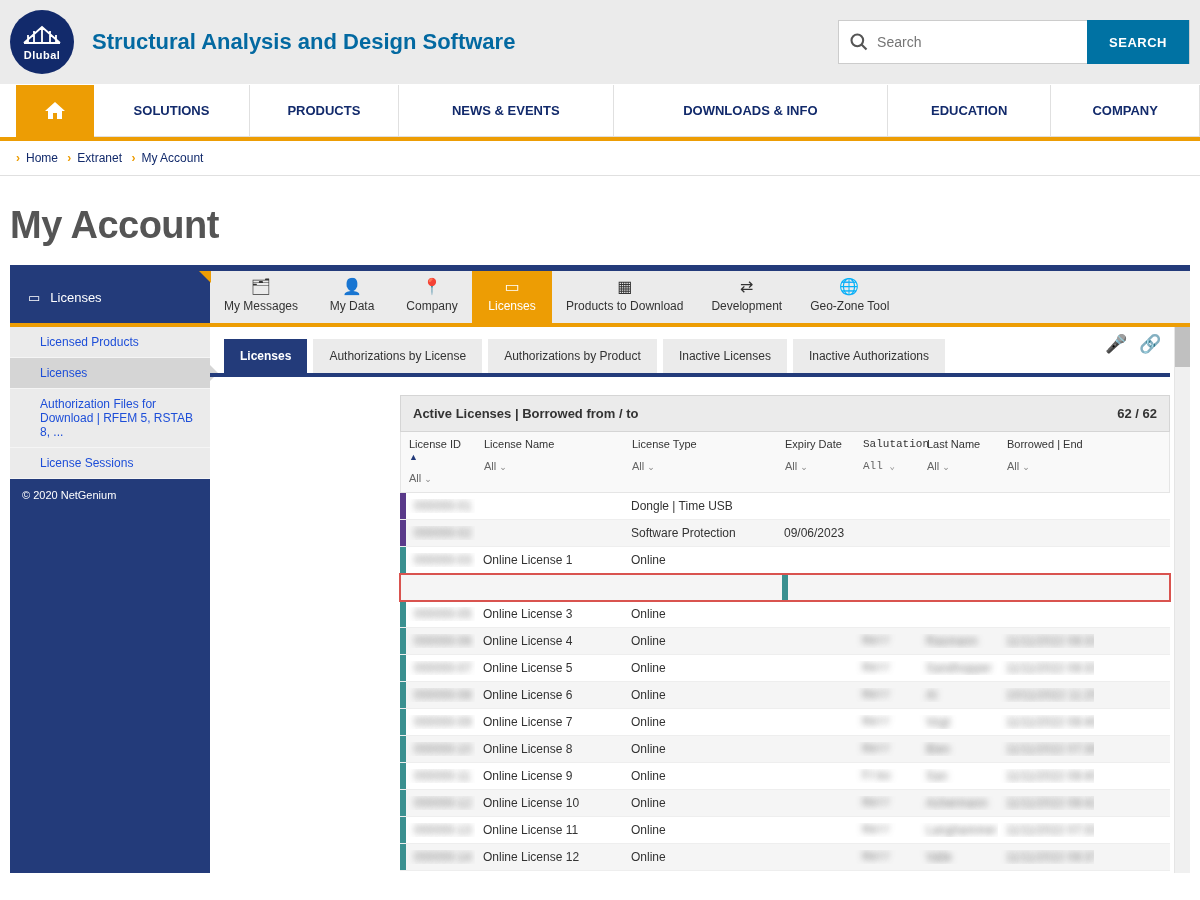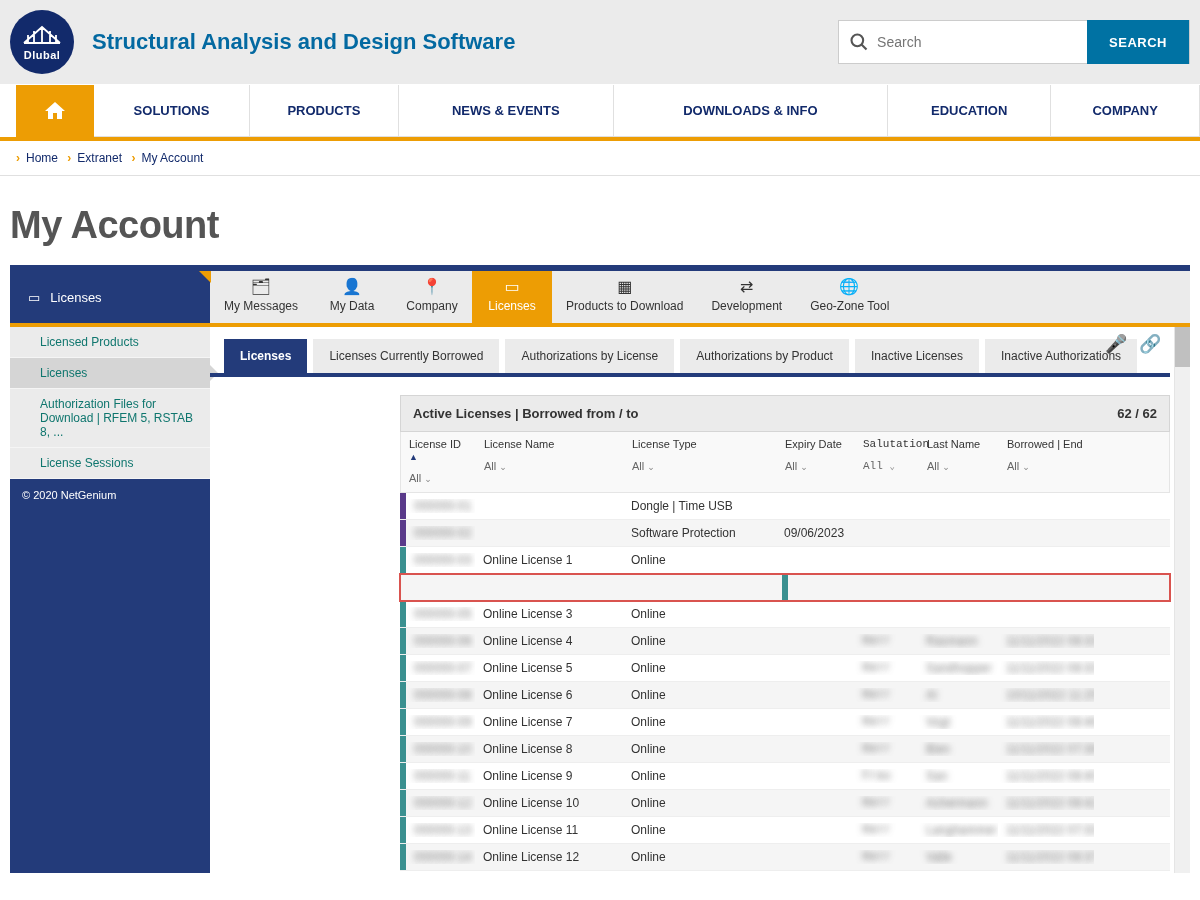--- a/index.html
+++ b/index.html
@@ -39,21 +39,21 @@
   .account-tablist { display:flex; }
   .acct-tab { padding: 6px 14px 10px 14px; text-align:center; font-size:12px; color:#333; cursor:pointer; display:flex; flex-direction:column; align-items:center; gap:4px; min-width:80px;}
   .acct-tab.active { background:#ED9D04; color:#fff; }
   .acct-tab .ticon { width:20px; height:18px; display:flex; align-items:center; justify-content:center; font-size:16px;}
   .account-underline { height:4px; background:#ED9D04; margin:0 10px;}
   
   
   .content-wrap { display:flex; margin:0 10px; }
   .sidebar { width:200px; background:#233B7A; flex-shrink:0; }
   .sidebar-menu { background:#ebebeb; }
-  .sidebar-menu .sitem { padding:8px 10px 8px 30px; font-size:12px; color:#0f766e; cursor:pointer; border-bottom:1px solid #f5f5f5;}
+  .sidebar-menu .sitem { padding:8px 10px 8px 30px; font-size:12px; color:#1d4ed8; cursor:pointer; border-bottom:1px solid #f5f5f5;}
   .sidebar-menu .sitem.current { background:#d5d5d5; position:relative;}
   .sidebar-menu .sitem.current::after{ content:""; position:absolute; right:-8px; top:50%; margin-top:-8px; width:0; height:0; border-left:8px solid #d5d5d5; border-top:8px solid transparent; border-bottom:8px solid transparent;}
   .sidebar-foot { color:#fff; font-size:11px; padding:10px 12px; }
   
   .main-col { flex:1; position:relative; padding-bottom:2px; }
   .top-icons { position:absolute; right:28px; top:6px; display:flex; gap:12px; color:#555;}
   .top-icons span{ cursor:pointer; font-size:18px;}
   .scrollbar { position:absolute; right:0; top:0; bottom:0; width:16px; background:#f0f0f0; border-left:1px solid #e5e5e5;}
   .scrollbar-thumb{ position:absolute; top:0; width:100%; height:40px; background:#c0c0c0;}
   
@@ -192,21 +192,20 @@
     <div class="top-icons">
       <span>🎤</span>
       <span>🔗</span>
     </div>
     <div class="scrollbar">
         <div class="scrollbar-thumb"></div>
       </div>
 
     <div class="subtabs" id="subtabs">
         <div class="subtab active">Licenses</div>
-        <div class="subtab">Licenses Currently Borrowed</div>
         <div class="subtab">Authorizations by License</div>
         <div class="subtab">Authorizations by Product</div>
         <div class="subtab">Inactive Licenses</div>
         <div class="subtab">Inactive Authorizations</div>
       </div>
 
     <div class="table-wrap">
       <div class="table-header-bar">
         <span>Active Licenses  |  Borrowed from / to</span>
         <span>62 / 62</span>

